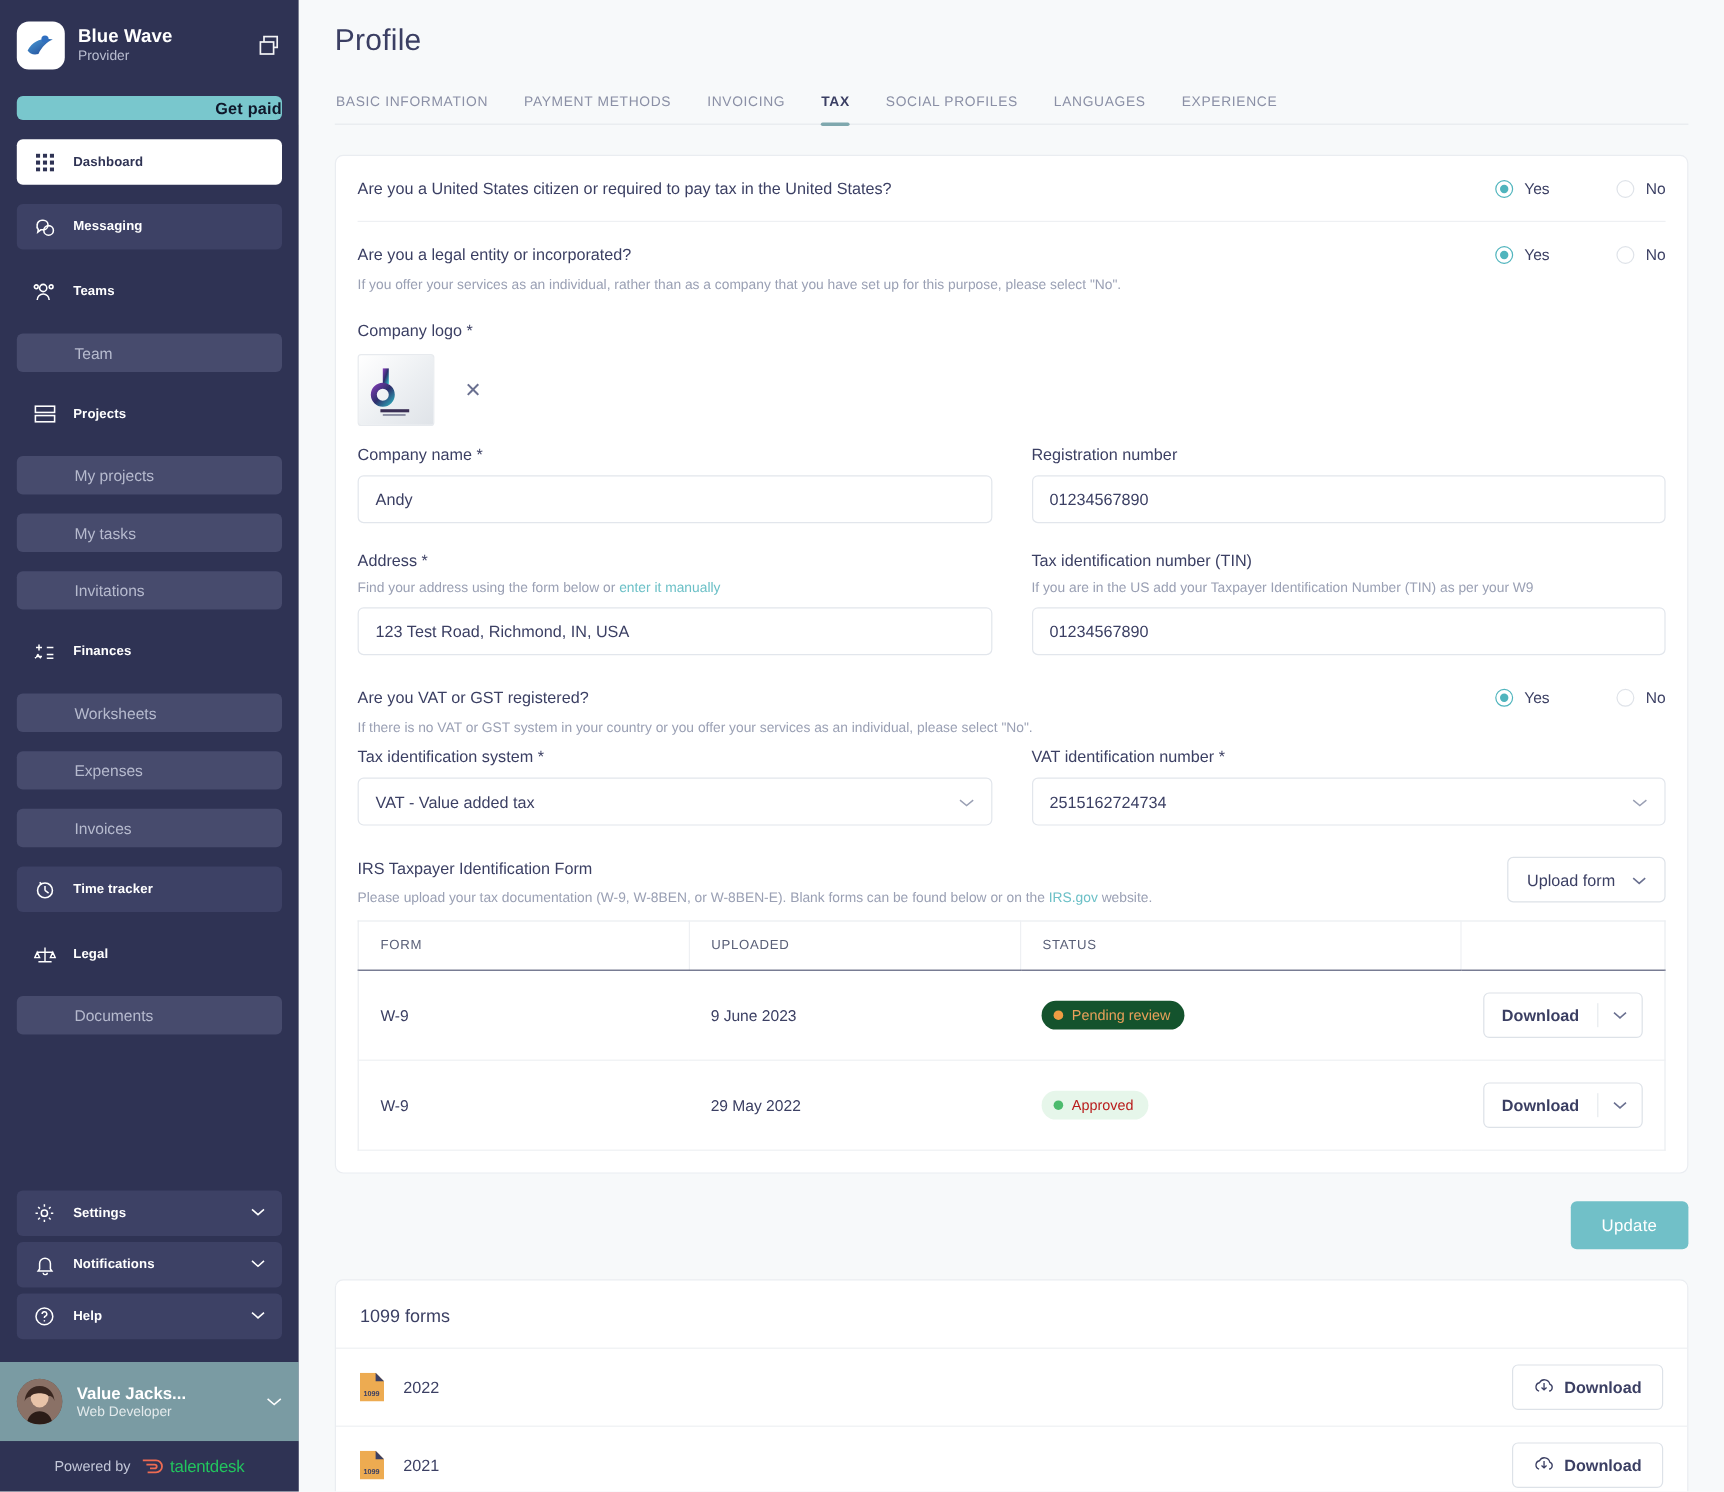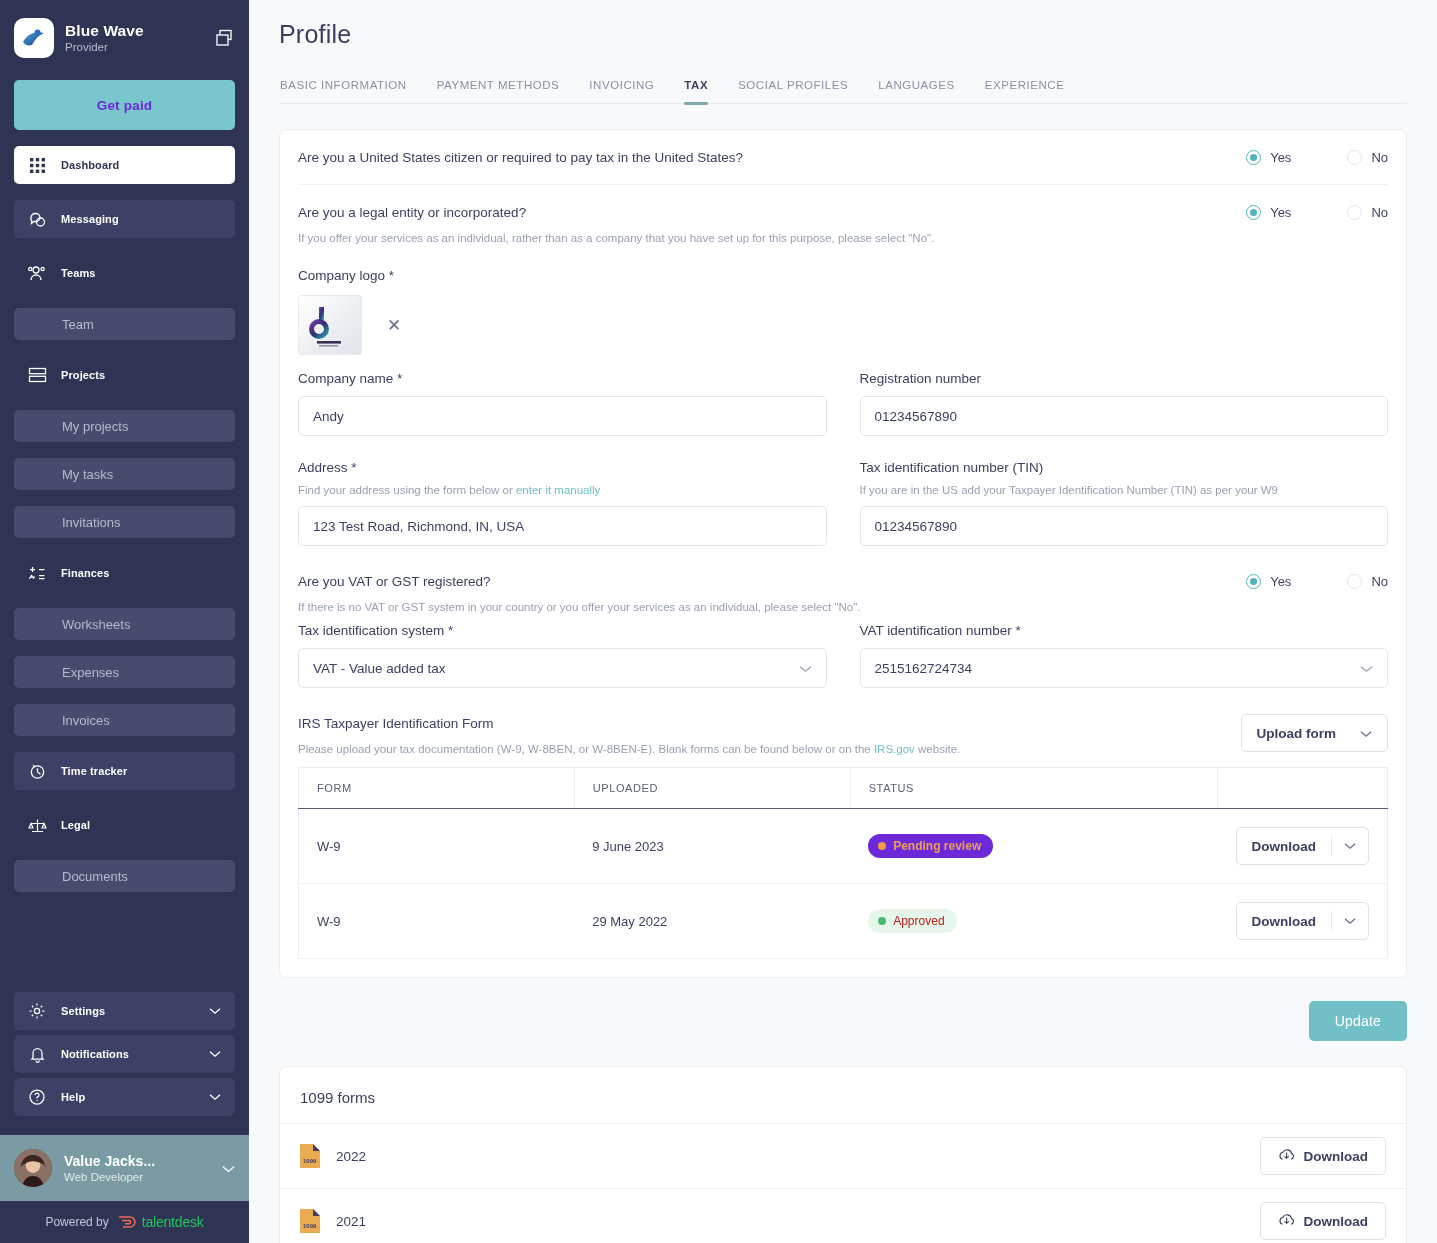--- a/index.html
+++ b/index.html
@@ -25,26 +25,27 @@
     background: #ffffff; flex: 0 0 40px;
     display: flex; align-items: center; justify-content: center;
     overflow: hidden;
   }
   .brand-text { margin-left: 11px; flex: 1; }
   .brand-name { color: #ffffff; font-size: 15.5px; font-weight: bold; line-height: 18px; letter-spacing: .1px; }
   .brand-role { color: #b9bdd0; font-size: 11.5px; line-height: 15px; }
   .brand-panel-icon { width: 22px; height: 22px; opacity: .95; cursor: pointer; }
 
   .getpaid {
-    margin: 18px 14px 0 14px; height: 50px;
-    background: #79c7cd; color: #6d28d9;
+    margin: 18px 14px 0 14px; height: 20px;
+    background: #79c7cd; color: #0f172a;
     border: none; border-radius: 5px;
     font-family: "Liberation Sans", sans-serif;
     font-size: 13.5px; font-weight: bold; cursor: pointer;
     letter-spacing: .2px;
+    text-align: right;
   }
 
   .nav { margin-top: 16px; padding: 0 14px; flex: 0 0 auto; }
   .nav-item {
     display: flex; align-items: center;
     height: 38px; border-radius: 5px;
     margin-bottom: 5px; padding: 0 0 0 12px;
     color: #ffffff; font-size: 11px; font-weight: bold;
     cursor: pointer; letter-spacing: .1px;
   }
@@ -144,22 +145,22 @@
     margin-top: 8px; display: flex; align-items: center;
   }
   .select { justify-content: space-between; cursor: pointer; }
   .mt18 { margin-top: 18px; }
 
   .vat-row { display: flex; align-items: flex-start; padding: 22px 0 6px 0; }
 
   .irs-row { display: flex; align-items: flex-start; padding: 22px 0 10px 0; }
   .btn-outline {
     border: 1px solid #dde2e8; border-radius: 5px; background: #fff;
-    height: 38px; display: inline-flex; align-items: center; gap: 24px;
-    padding: 0 15px; font-size: 13.5px; color: #3b3f63; font-weight: bold;
+    height: 38px; display: inline-flex; align-items: center; gap: 14px;
+    padding: 0 15px; font-size: 13.5px; color: #3b3f63; font-weight: normal;
     cursor: pointer; white-space: nowrap;
   }
   .btn-split {
     border: 1px solid #dde2e8; border-radius: 5px; background: #fff;
     height: 38px; display: inline-flex; align-items: stretch;
     cursor: pointer; overflow: hidden;
   }
   .btn-split .lab { display: flex; align-items: center; padding: 0 15px; font-size: 13.5px; color: #3b3f63; font-weight: bold; }
   .btn-split .sep { width: 1px; background: #e6eaee; margin: 8px 0; }
   .btn-split .car { display: flex; align-items: center; padding: 0 12px; }
@@ -177,21 +178,21 @@
     border-bottom: 1px solid #eef0f3; vertical-align: middle;
   }
   table.forms td.cell-b { border-left: 1px solid #eaedf1; }
   table.forms td.cell-e { border-right: 1px solid #eaedf1; text-align: right; padding-right: 18px; }
   .hdr-divider { border-right: 1px solid #eef0f3; }
   .badge {
     display: inline-flex; align-items: center; gap: 7px;
     border-radius: 13px; padding: 5px 12px 5px 10px; font-size: 12px;
   }
   .badge .bdot { width: 8px; height: 8px; border-radius: 50%; flex: 0 0 8px; }
-  .badge.pending { background: #6d28d9; color: #e9a15a; font-weight: bold; }
+  .badge.pending { background: #14532d; color: #e9a15a; }
   .badge.pending .bdot { background: #ef9c43; }
   .badge.approved { background: #e6f6ea; color: #b91c1c; }
   .badge.approved .bdot { background: #4cbb6d; }
 
   .update-wrap { display: flex; justify-content: flex-end; padding: 23px 0 0 0; }
   .btn-update {
     background: #71c0c8; color: #ffffff; border: none; border-radius: 5px;
     height: 40px; padding: 0 26px; font-size: 14px;
     font-family: "Liberation Sans", sans-serif; cursor: pointer; letter-spacing: .2px;
   }

